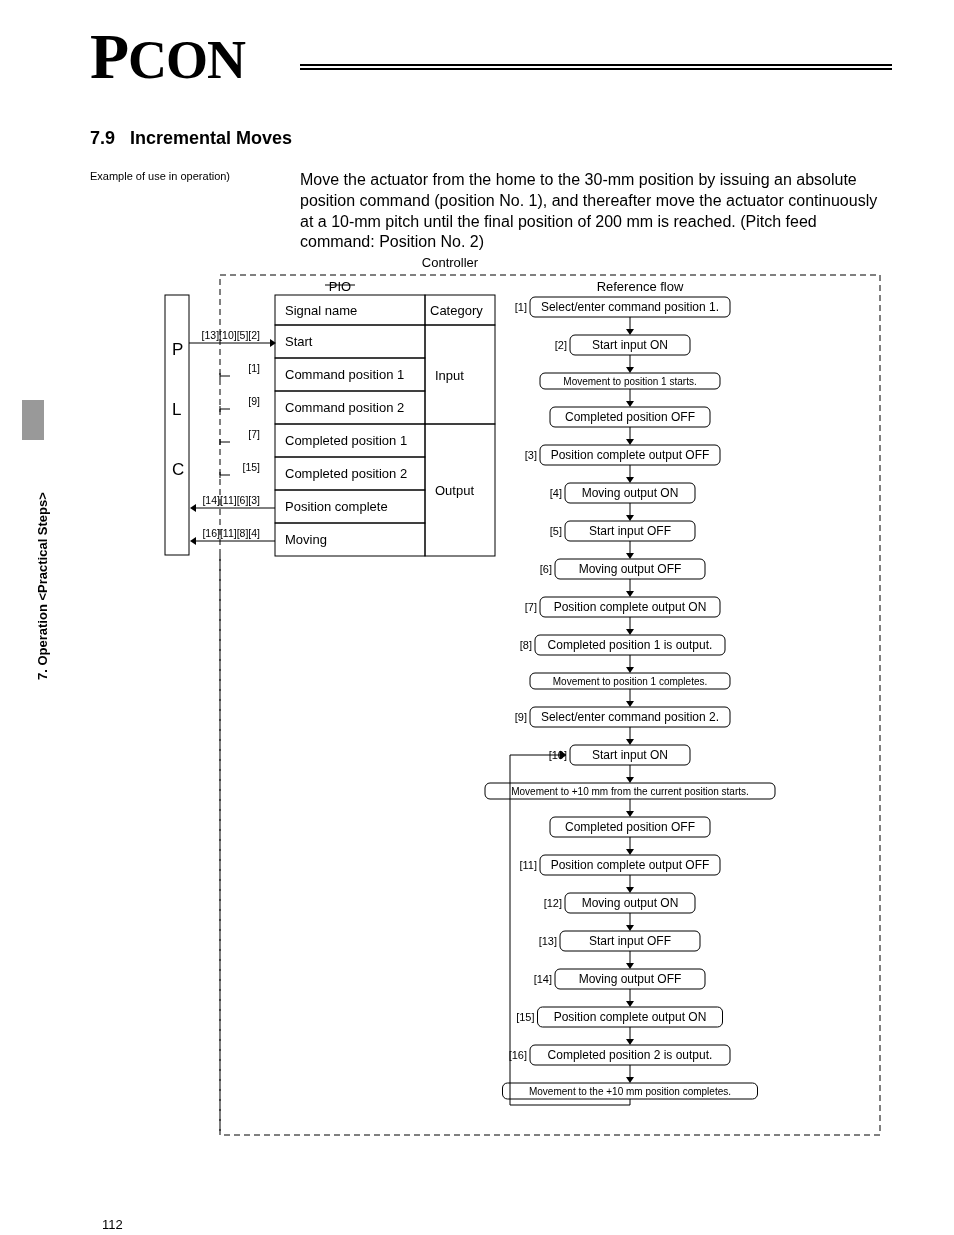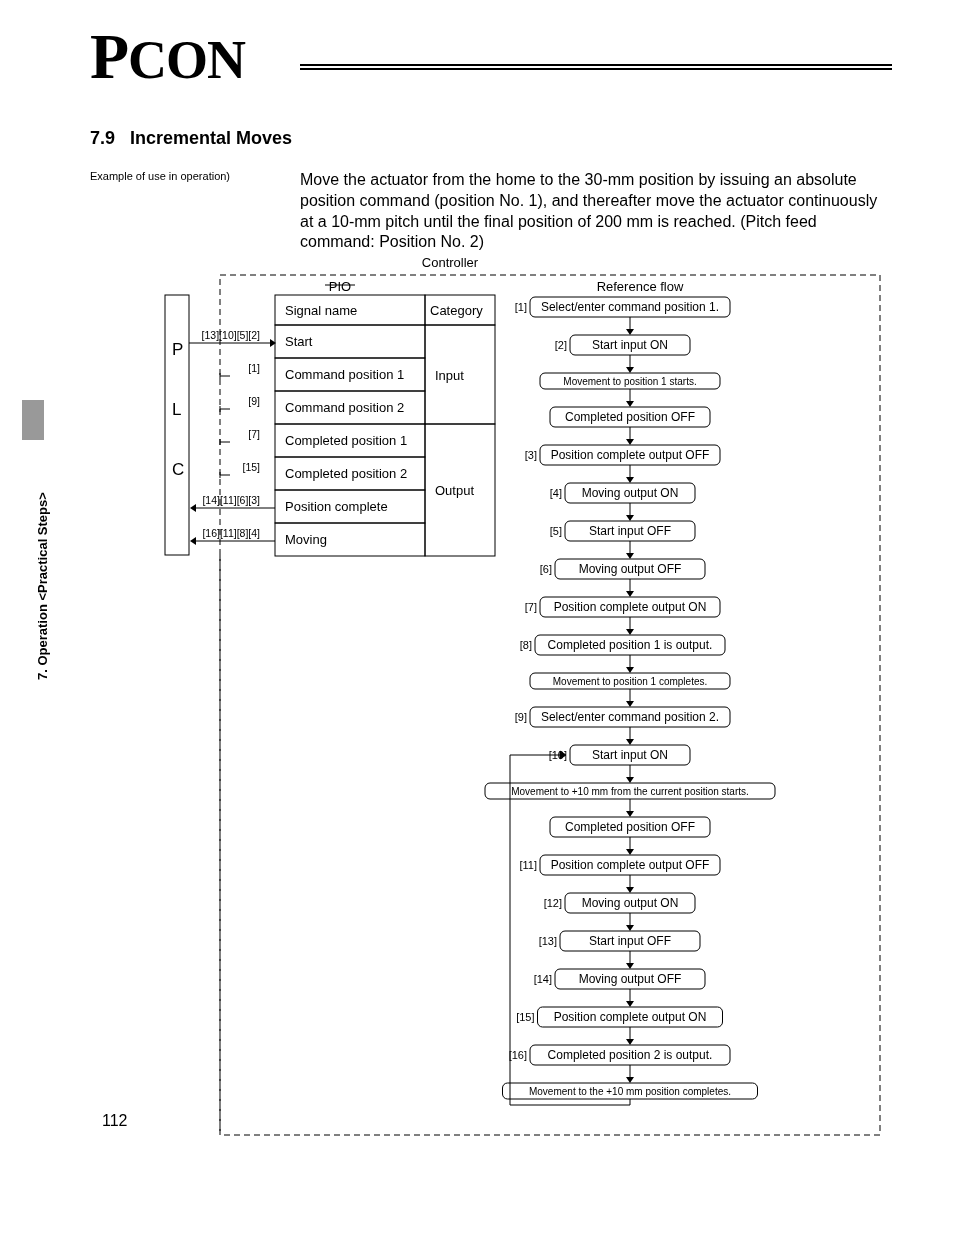--- a/index.html
+++ b/index.html
@@ -37,22 +37,22 @@
     position: absolute; left: 22px; top: 400px;
     width: 22px; height: 40px;
     background: #999;
   }
   .side-text {
     position: absolute; left: 35px; top: 680px;
     transform: rotate(-90deg); transform-origin: left top;
     font-size: 13px; font-weight: bold;
   }
   .page-num {
-    position: absolute; left: 102px; top: 1112px;
-    font-size: 16px;
+    position: absolute; left: 102px; top: 1217px;
+    font-size: 13px;
   }
   .ref-text { font-size: 11px; text-anchor: end; }
   .arrow { stroke:#000; fill:#000; }
   .pio-cell { font-size: 13px; }
   .pio-border { stroke:#000; fill:none; }
   .sig-label { font-size: 10.5px; }
   .plc-letter { font-size: 17px; font-weight: normal; }
 </style>
 </head>
 <body>

